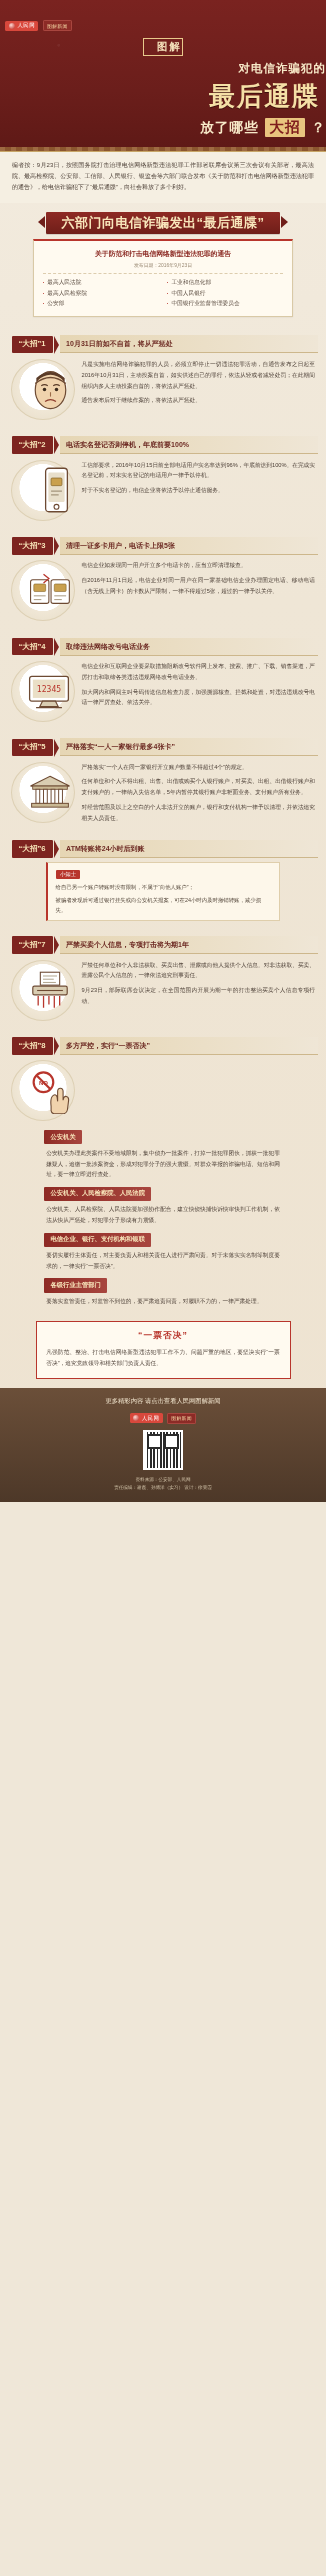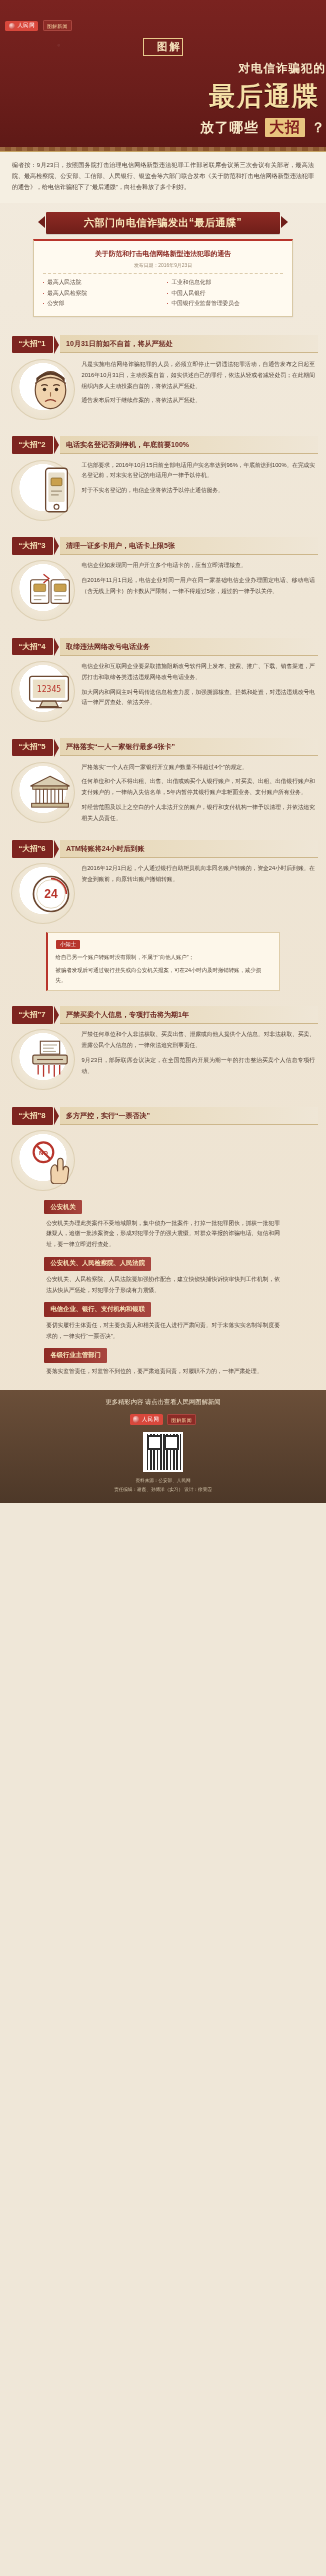--- a/index.html
+++ b/index.html
@@ -93,21 +93,21 @@
     color: #4f4239;
     text-align: justify;
   }
 
   
   .sec-banner {
     margin: 8.7px auto 5.4px;
     width: 234px; height: 22px;
     background: linear-gradient(180deg,#8e2a24,#6f1e19);
     color: #f8e6bb;
-    font-size: 10px; font-weight: bold; letter-spacing: 0.5px;
+    font-size: 13px; font-weight: bold; letter-spacing: 0.5px;
     line-height: 22px; text-align: center;
     position: relative;
     border-radius: 1.1px;
     box-shadow: 0 1.1px 0 rgba(0,0,0,.12);
   }
   .sec-banner::before, .sec-banner::after {
     content: ""; position: absolute; top: 4.3px;
     width: 0; height: 0;
     border-top: 6.5px solid transparent; border-bottom: 6.5px solid transparent;
   }
@@ -408,33 +408,20 @@
         <p>对经营范围及以上之空白的个人非法开立的账户，银行和支付机构一律予以清理，并依法追究相关人员责任。</p>
       </div>
     </div>
   </div>
 
   <div class="item">
     <div class="tag-row">
       <div class="tag">“大招”6</div>
       <div class="tag-text">ATM转账将24小时后到账</div>
     </div>
-    <div class="body">
-      <div class="illus">
-        <svg class="ic" width="46" height="46" viewBox="0 0 84 84">
-          <circle cx="42" cy="42" r="32" fill="#fff" stroke="#6d4a33" stroke-width="3"></circle>
-          <circle cx="42" cy="42" r="26" fill="none" stroke="#ddd0b4" stroke-width="1.5"></circle>
-          <text x="42" y="50" text-anchor="middle" font-family="Liberation Sans, sans-serif" font-size="22" font-weight="bold" fill="#b8352c">24</text>
-          <path d="M42 14 A28 28 0 0 1 70 42" fill="none" stroke="#b8352c" stroke-width="3"></path>
-        </svg>
-      </div>
-      <div class="para">
-        <p>自2016年12月1日起，个人通过银行自助柜员机向非同名账户转账的，资金24小时后到账。在资金到账前，向原转出账户撤销转账。</p>
-      </div>
-    </div>
     <div class="tip">
       <span class="tip-h">小知士</span>
       <p>给自己另一个账户转账时没有限制，不属于“向他人账户”；</p>
       <p>被骗者发现后可通过银行挂失或向公安机关报案，可在24小时内及时撤销转账，减少损失。</p>
     </div>
   </div>
 
   <div class="item">
     <div class="tag-row">
       <div class="tag">“大招”7</div>
@@ -485,20 +472,24 @@
     <div class="sub">
       <span class="sub-h">电信企业、银行、支付机构和银联</span>
       <div class="sub-p">要切实履行主体责任，对主要负责人和相关责任人进行严肃问责。对于未落实实名制等制度要求的，一律实行“一票否决”。</div>
     </div>
     <div class="sub">
       <span class="sub-h">各级行业主管部门</span>
       <div class="sub-p">要落实监管责任，对监管不到位的，要严肃追责问责，对履职不力的，一律严肃处理。</div>
     </div>
   </div>
 
+  <div class="final">
+    <div class="final-h">“一票否决”</div>
+    <p>凡强防范、整治、打击电信网络新型违法犯罪工作不力、问题严重的地区，要坚决实行“一票否决”，追究党政领导和相关部门负责人责任。</p>
+  </div>
 
   <div class="footer">
     <div class="f-lead">更多精彩内容 请点击查看人民网图解新闻</div>
     <div class="f-logos">
       <span class="logo-people">
         <span class="logo-ball"></span>
         <span>人民网</span>
       </span>
       <span class="logo-sub">图解新闻</span>
     </div>

